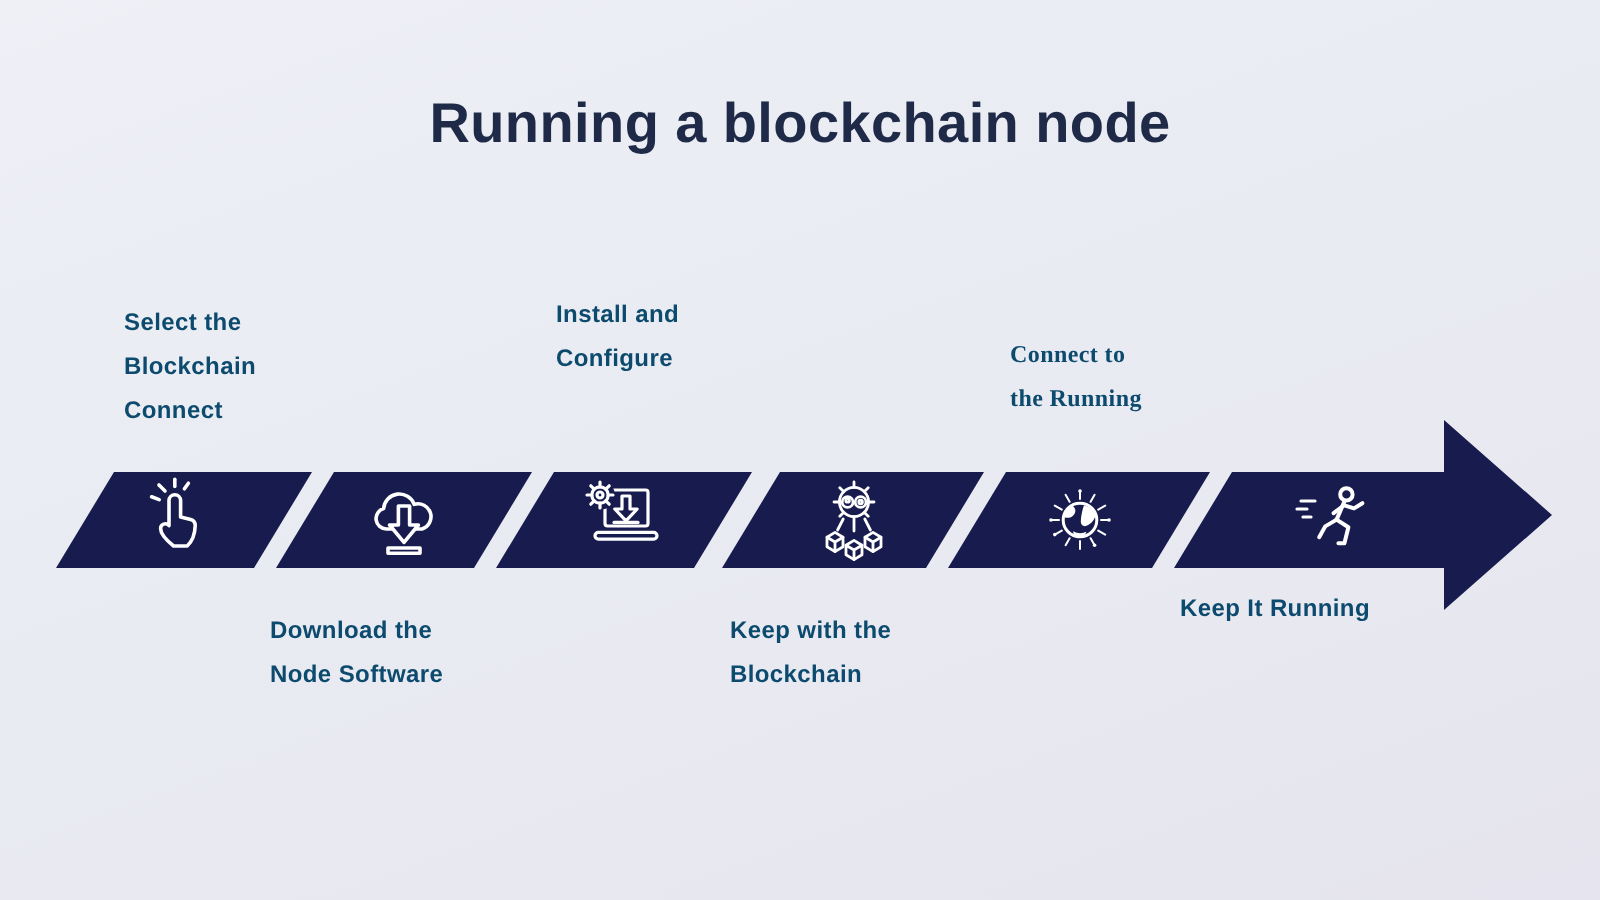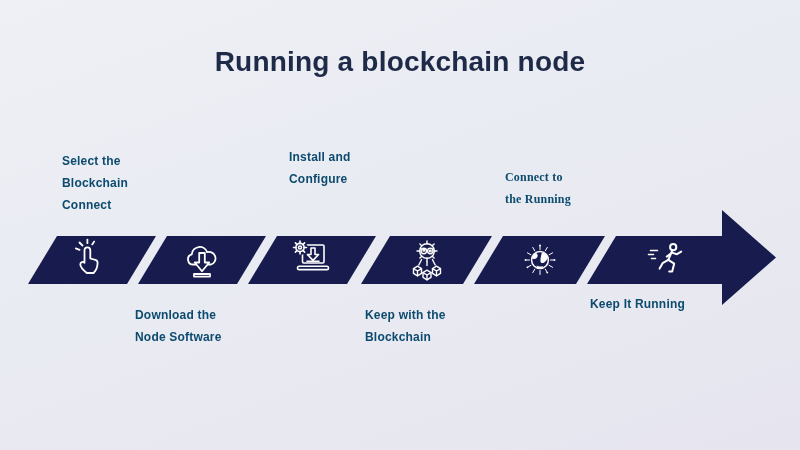--- a/index.html
+++ b/index.html
@@ -15,21 +15,21 @@
     text-align:center;font-size:28px;font-weight:700;
     color:#1e2a47;letter-spacing:.2px;
   }
   .flow-svg{position:absolute;left:0;top:0;width:800px;height:450px;}
   .step-label{
     position:absolute;font-size:12px;font-weight:700;
     color:#0c4a6e;line-height:22px;letter-spacing:.2px;
   }
   .step-label span{display:block;}
   .lbl-1{left:62px;top:150px;}
-  .lbl-3{left:289px;top:146px;}
+  .lbl-3{left:278px;top:146px;}
   .lbl-5{left:505px;top:166px;font-family:Liberation Serif, serif;}
   .lbl-2{left:135px;top:304px;}
   .lbl-4{left:365px;top:304px;}
   .lbl-6{left:590px;top:293px;}
 </style>
 </head>
 <body>
 
 <div class="canvas">
 

